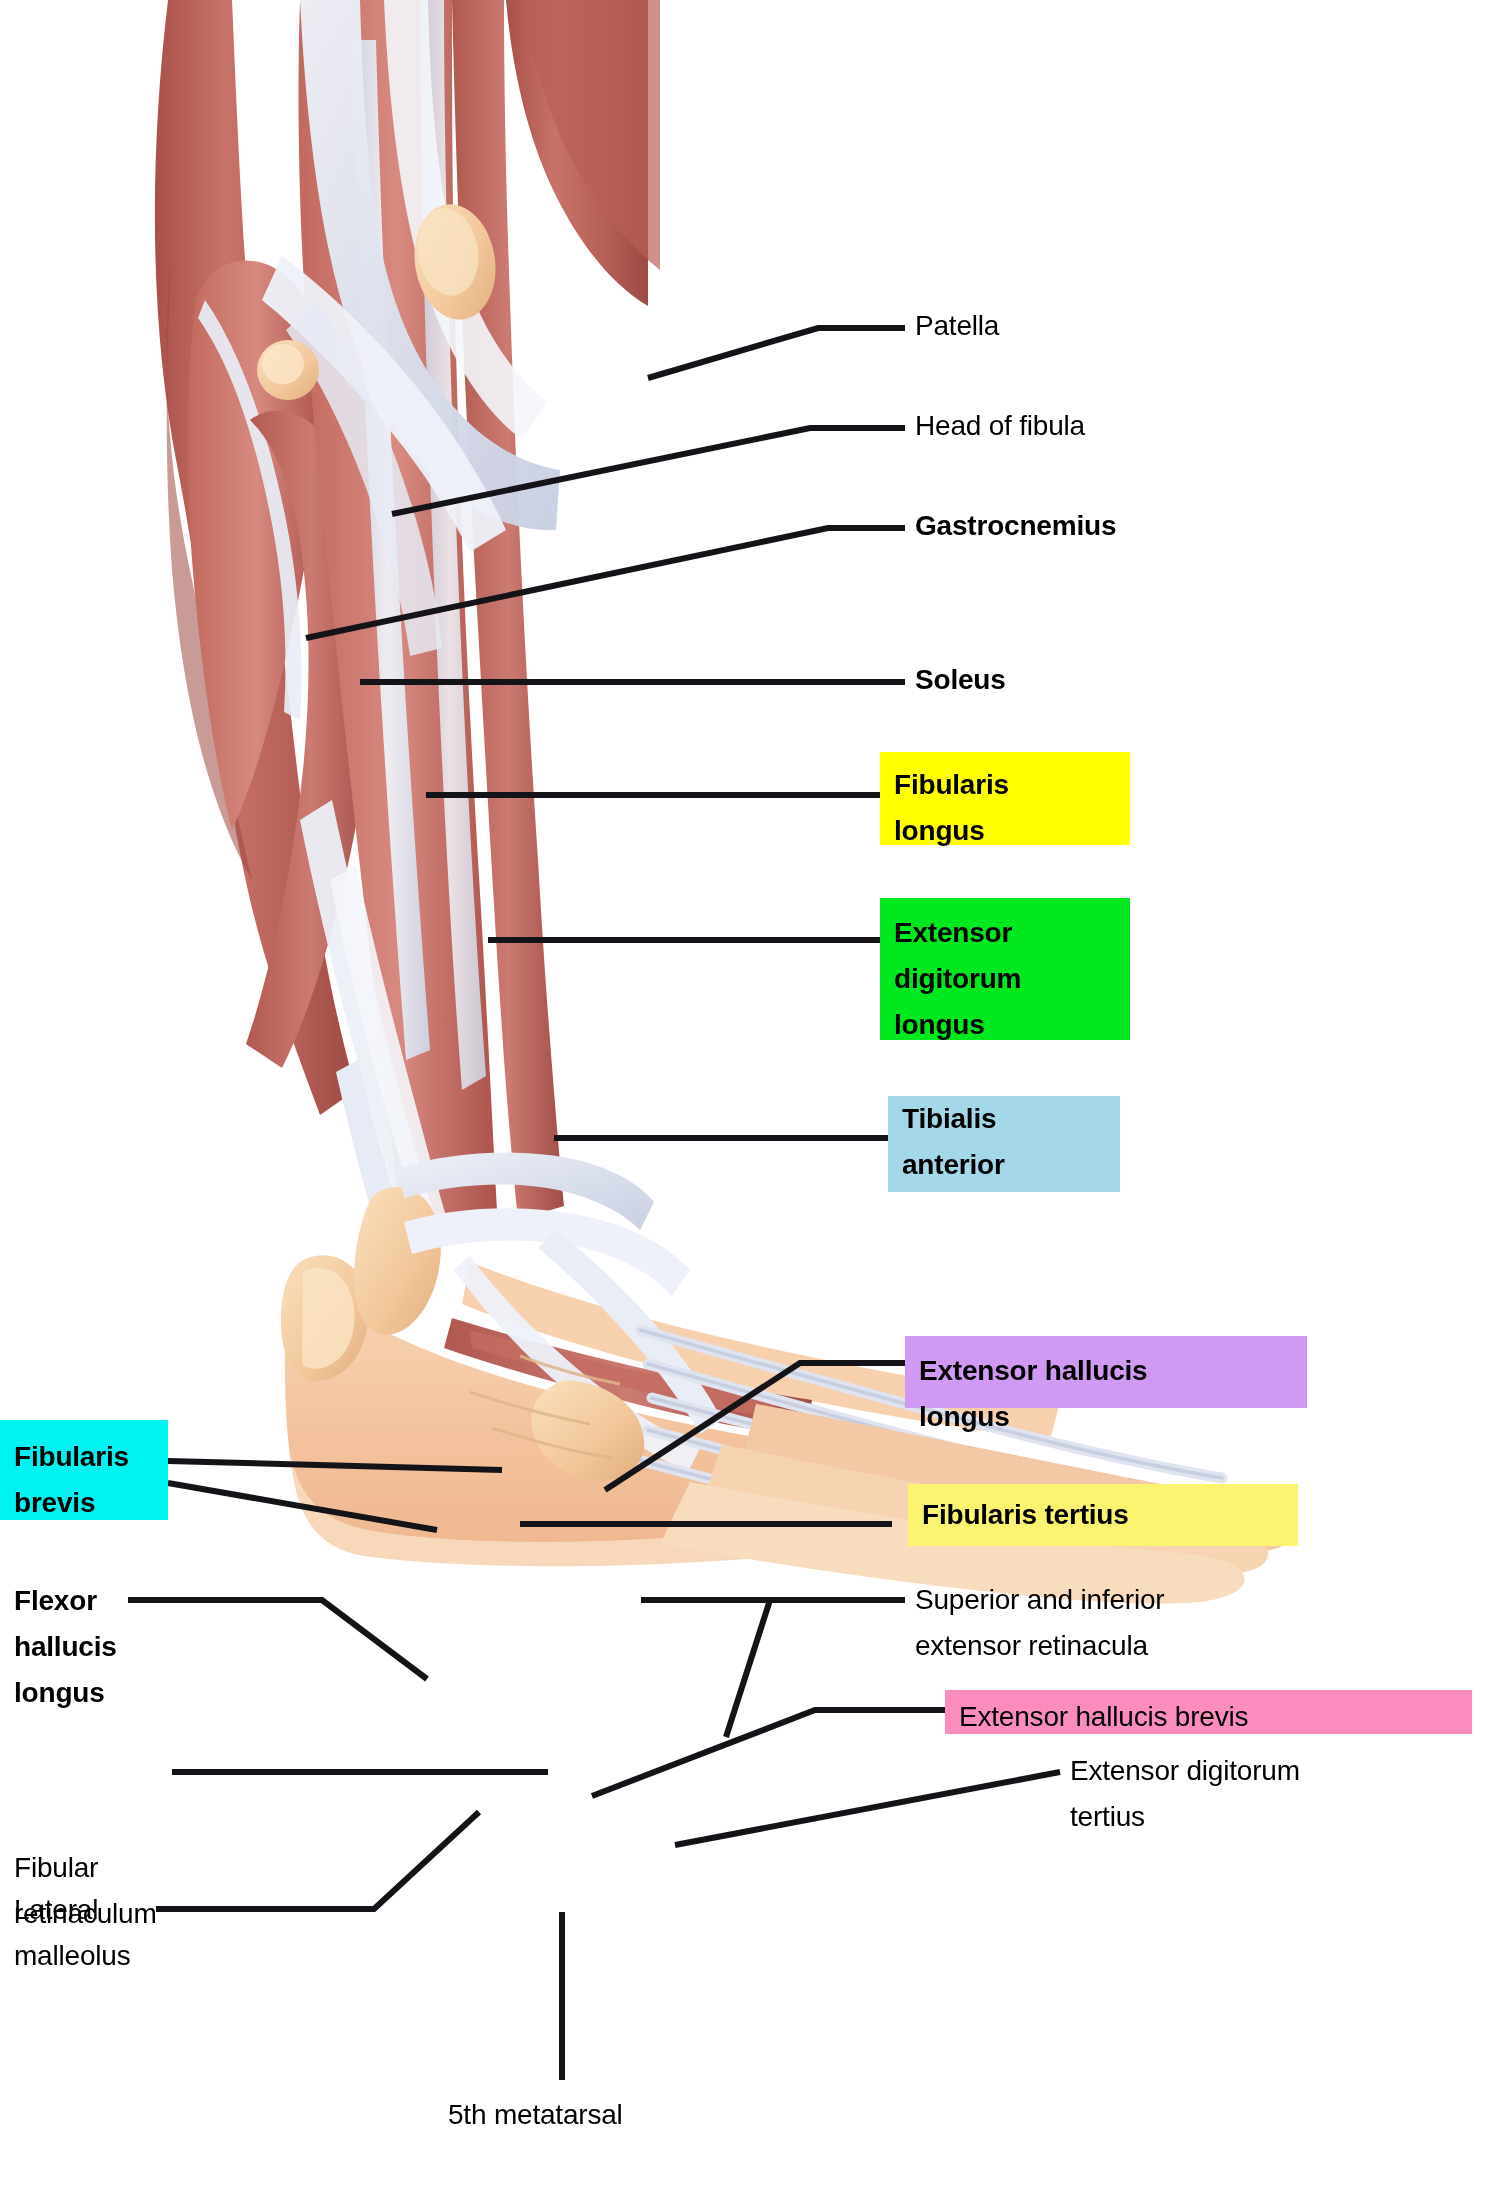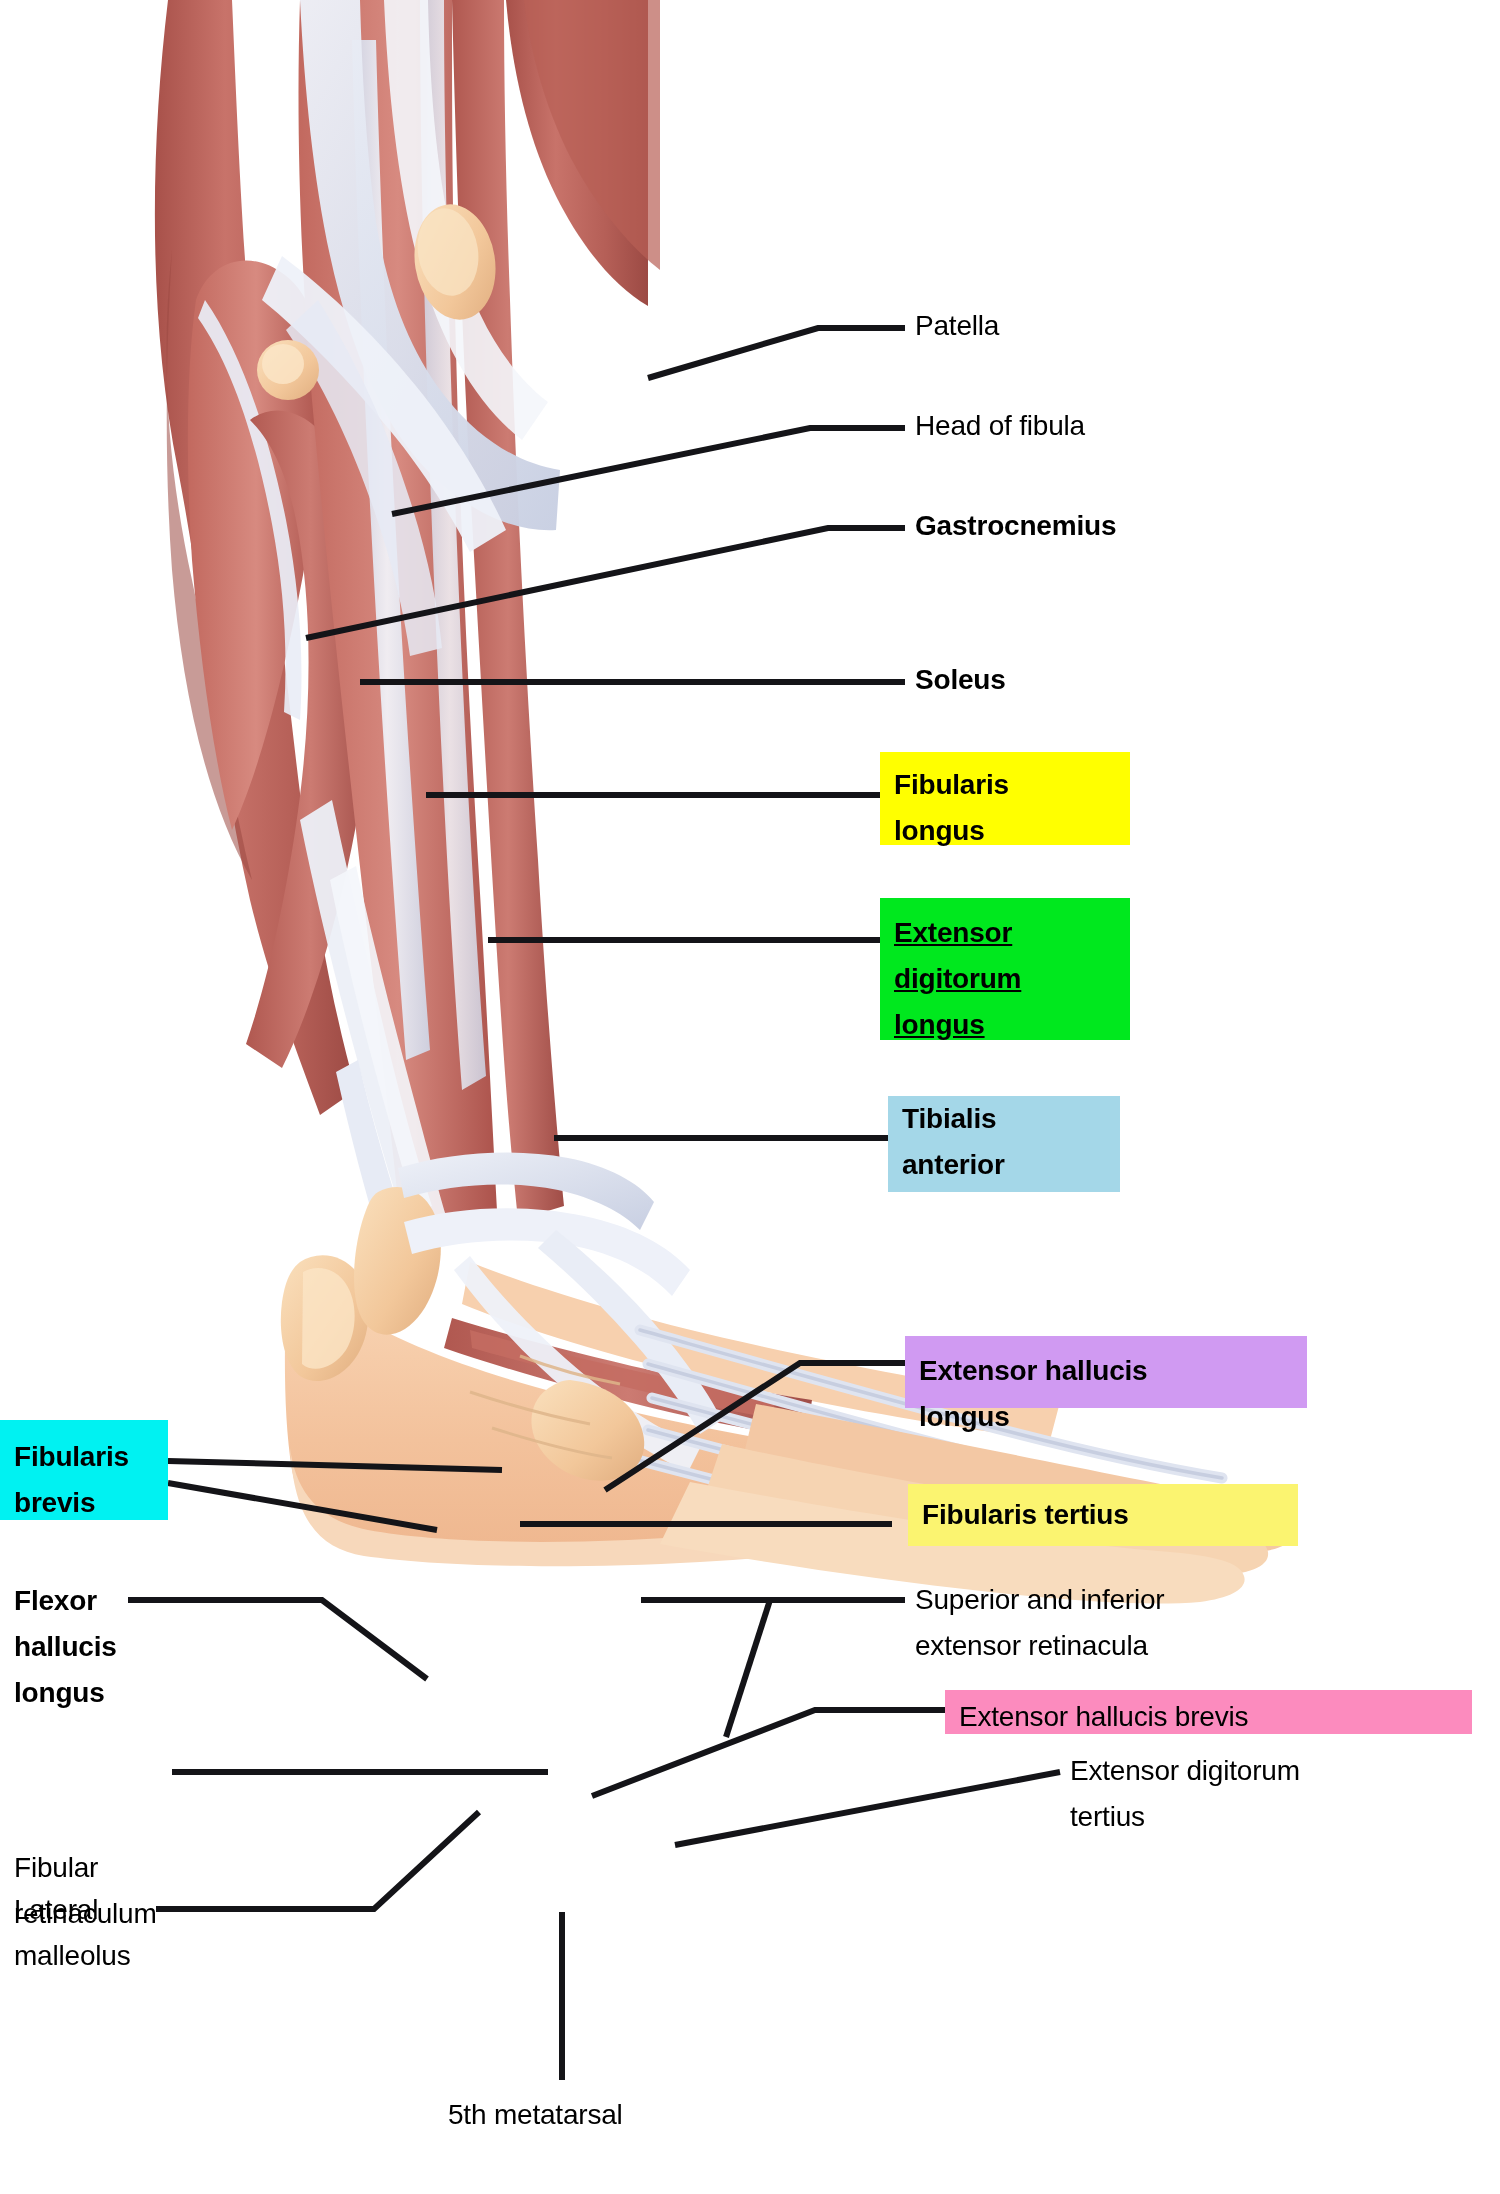--- a/index.html
+++ b/index.html
@@ -223,21 +223,21 @@
 
   <div class="lbl" id="lb-head-of-fibula" style="left:915px;top:403px;">Head of fibula</div>
 
   <div class="lbl bold" id="lb-gastrocnemius" style="left:915px;top:503px;">Gastrocnemius</div>
 
   <div class="lbl bold" id="lb-soleus" style="left:915px;top:657px;">Soleus</div>
 
   <div class="lbl bold box" id="lb-fibularis-longus" style="left:880px;top:752px;width:250px;height:93px;background:#ffff00;padding-top:10px;">Fibularis
 longus</div>
 
-  <div class="lbl bold box" id="lb-extensor-digitorum-longus" style="left:880px;top:898px;width:250px;height:142px;background:#00e81e;padding-top:12px;text-decoration:underline;">Extensor
+  <div class="lbl bold box" id="lb-extensor-digitorum-longus" style="left:880px;top:898px;width:250px;height:142px;background:#00e81e;padding-top:12px;">Extensor
 digitorum
 longus</div>
 
   <div class="lbl bold box" id="lb-tibialis-anterior" style="left:888px;top:1096px;width:232px;height:96px;background:#a4d7e8;padding-top:0;">Tibialis
 anterior</div>
 
   <div class="lbl bold box" id="lb-extensor-hallucis-longus" style="left:905px;top:1336px;width:402px;height:72px;background:#d09af2;padding-top:12px;">Extensor hallucis
 longus</div>
 
   <div class="lbl bold box" id="lb-fibularis-tertius" style="left:892px;top:1484px;width:390px;height:62px;background:#fbf470;padding-top:8px;margin-left:16px;">Fibularis tertius</div>

